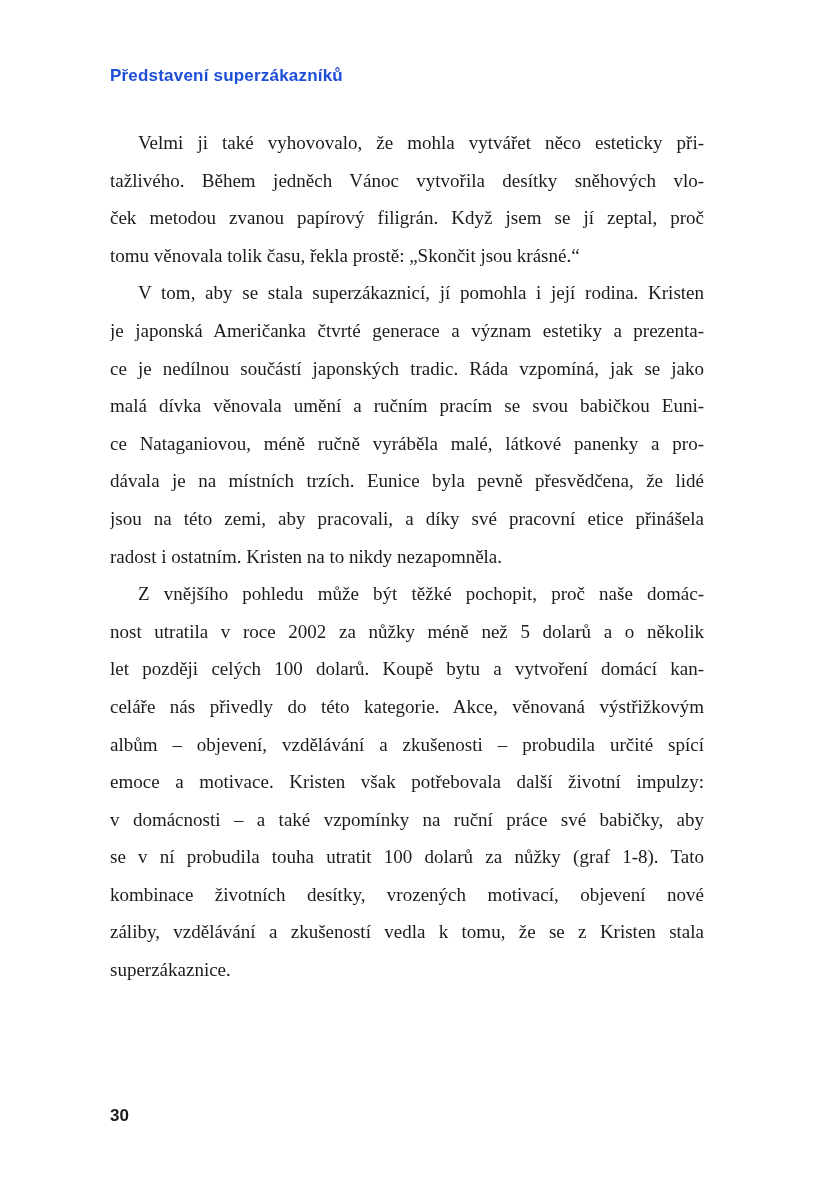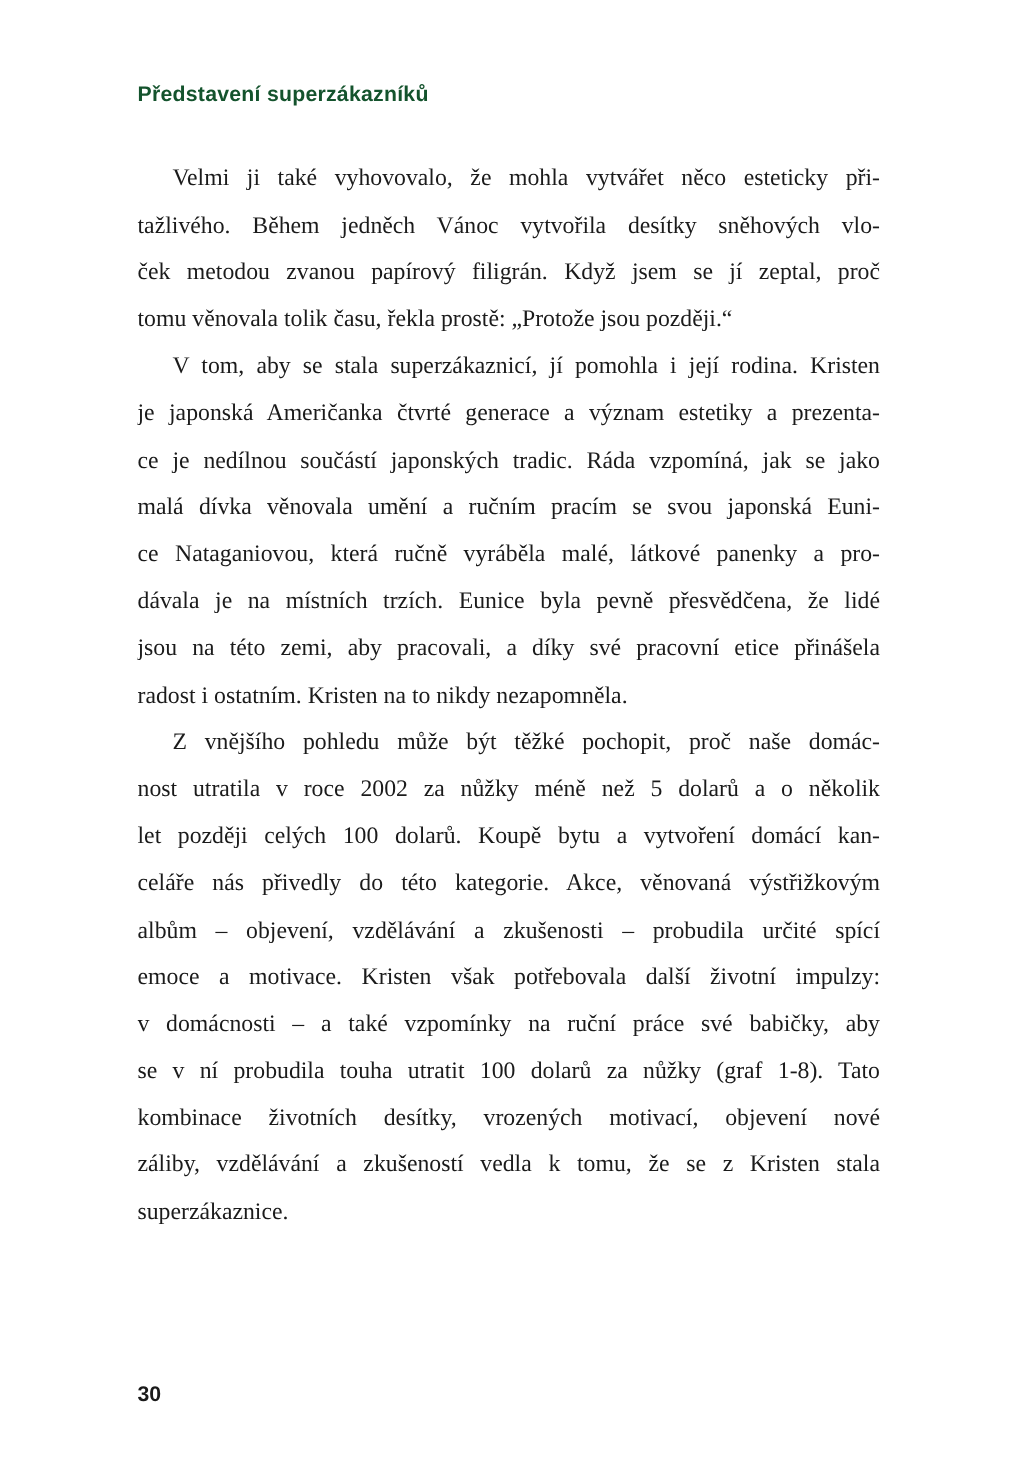--- a/index.html
+++ b/index.html
@@ -15,21 +15,21 @@
     overflow: hidden;
   }
   .running-header {
     position: absolute;
     left: 110px;
     top: 66px;
     font-family: "Liberation Sans", sans-serif;
     font-weight: 700;
     font-size: 17px;
     letter-spacing: 0.2px;
-    color: #14532d;
+    color: #1d4ed8;
   }
   .body-text {
     position: absolute;
     left: 110px;
     top: 124px;
     width: 594px;
     font-family: "Liberation Serif", "DejaVu Serif", serif;
     font-size: 19px;
     color: #1b1b1b;
   }
@@ -66,28 +66,28 @@
 <body>
 
 <div class="page">
   <div class="running-header">Představení superzákazníků</div>
 
   <div class="body-text">
       <div class="paragraph">
         <div class="line first">Velmi ji také vyhovovalo, že mohla vytvářet něco esteticky při-</div>
         <div class="line">tažlivého. Během jedněch Vánoc vytvořila desítky sněhových vlo-</div>
         <div class="line">ček metodou zvanou papírový filigrán. Když jsem se jí zeptal, proč</div>
-        <div class="line last">tomu věnovala tolik času, řekla prostě: „Protože jsou později.“</div>
+        <div class="line last">tomu věnovala tolik času, řekla prostě: „Skončit jsou krásné.“</div>
       </div>
       <div class="paragraph">
         <div class="line first">V tom, aby se stala superzákaznicí, jí pomohla i její rodina. Kristen</div>
         <div class="line">je japonská Američanka čtvrté generace a význam estetiky a prezenta-</div>
         <div class="line">ce je nedílnou součástí japonských tradic. Ráda vzpomíná, jak se jako</div>
-        <div class="line">malá dívka věnovala umění a ručním pracím se svou japonská Euni-</div>
-        <div class="line">ce Nataganiovou, která ručně vyráběla malé, látkové panenky a pro-</div>
+        <div class="line">malá dívka věnovala umění a ručním pracím se svou babičkou Euni-</div>
+        <div class="line">ce Nataganiovou, méně ručně vyráběla malé, látkové panenky a pro-</div>
         <div class="line">dávala je na místních trzích. Eunice byla pevně přesvědčena, že lidé</div>
         <div class="line">jsou na této zemi, aby pracovali, a díky své pracovní etice přinášela</div>
         <div class="line last">radost i ostatním. Kristen na to nikdy nezapomněla.</div>
       </div>
       <div class="paragraph">
         <div class="line first">Z vnějšího pohledu může být těžké pochopit, proč naše domác-</div>
         <div class="line">nost utratila v roce 2002 za nůžky méně než 5 dolarů a o několik</div>
         <div class="line">let později celých 100 dolarů. Koupě bytu a vytvoření domácí kan-</div>
         <div class="line">celáře nás přivedly do této kategorie. Akce, věnovaná výstřižkovým</div>
         <div class="line">albům – objevení, vzdělávání a zkušenosti – probudila určité spící</div>

